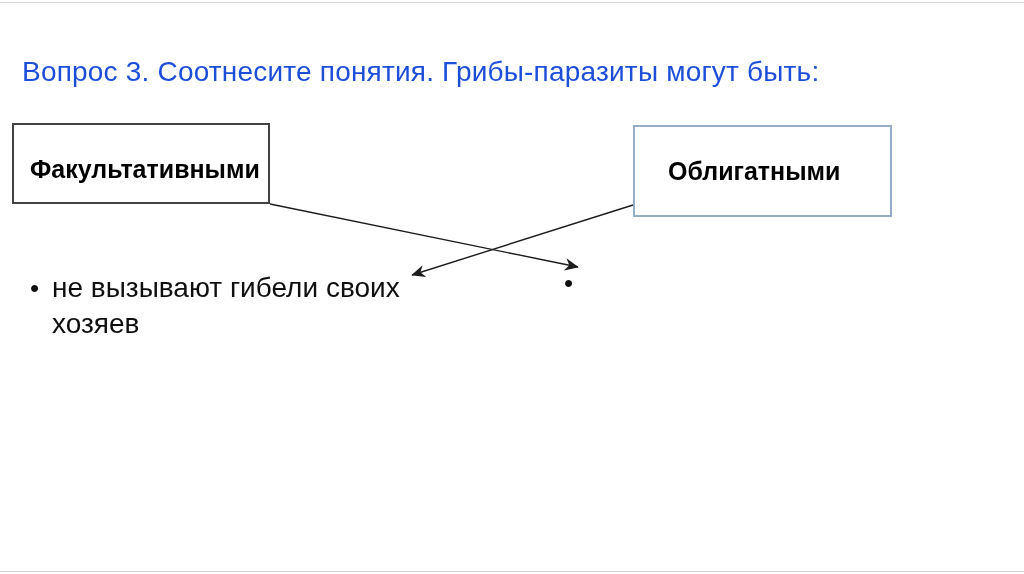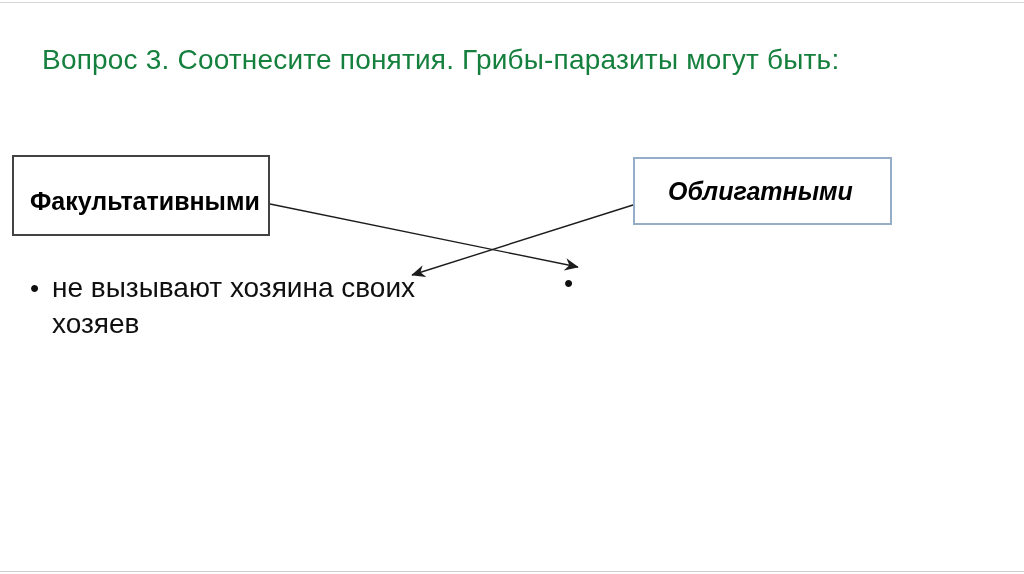--- a/index.html
+++ b/index.html
@@ -21,57 +21,54 @@
     right: 0;
     height: 1px;
     background: #d8d8d8;
   }
   .edge-line.top { top: 2px; }
   .edge-line.bottom { top: 571px; background: #cfcfcf; }
 
   .slide-title {
     position: absolute;
     left: 22px;
-    top: 42px;
+    top: 54px;
     width: 960px;
     font-size: 28px;
     line-height: 36px;
     font-weight: 400;
-    color: #15803d;
+    color: #1d4ed8;
     letter-spacing: 0.2px;
-    margin-left: 20px;
   }
 
   .concept-box {
     position: absolute;
     box-sizing: border-box;
     background: #ffffff;
     display: flex;
     align-items: center;
     font-size: 25px;
     font-weight: bold;
     color: #000000;
-    margin-top: 32px;
   }
   .concept-box.facultative {
     left: 12px;
     top: 123px;
     width: 258px;
     height: 81px;
     border: 2px solid #424242;
     padding: 12px 0 0 16px;
   }
   .concept-box.obligate {
     left: 633px;
     top: 125px;
     width: 259px;
-    height: 68px;
+    height: 92px;
     border: 2px solid #95adc6;
     padding: 8px 0 7px 33px;
-    font-style: italic;
   }
 
   .arrows-layer {
     position: absolute;
     left: 0;
     top: 0;
     width: 1024px;
     height: 574px;
     pointer-events: none;
   }
@@ -124,21 +121,21 @@
       <marker id="arrowhead" viewBox="0 0 10 8" refX="8.5" refY="4" markerWidth="11" markerHeight="9" orient="auto">
         <path d="M0,0 L9,4 L0,8 L2.8,4 Z" fill="#1c1c1c"></path>
       </marker>
     </defs>
     <line x1="270" y1="204" x2="578" y2="267" stroke="#1c1c1c" stroke-width="1.4" marker-end="url(#arrowhead)"></line>
     <line x1="633" y1="205" x2="412" y2="275" stroke="#1c1c1c" stroke-width="1.4" marker-end="url(#arrowhead)"></line>
   </svg>
 
   <div class="bullet-item left">
     <span class="bullet-marker">•</span>
-    <span class="bullet-text">не вызывают хозяина своих
+    <span class="bullet-text">не вызывают гибели своих
 хозяев</span>
   </div>
 
   <div class="bullet-item right">
     <span class="bullet-marker">•</span>
   </div>
 
   <div class="edge-line bottom"></div>
 
 </div>

